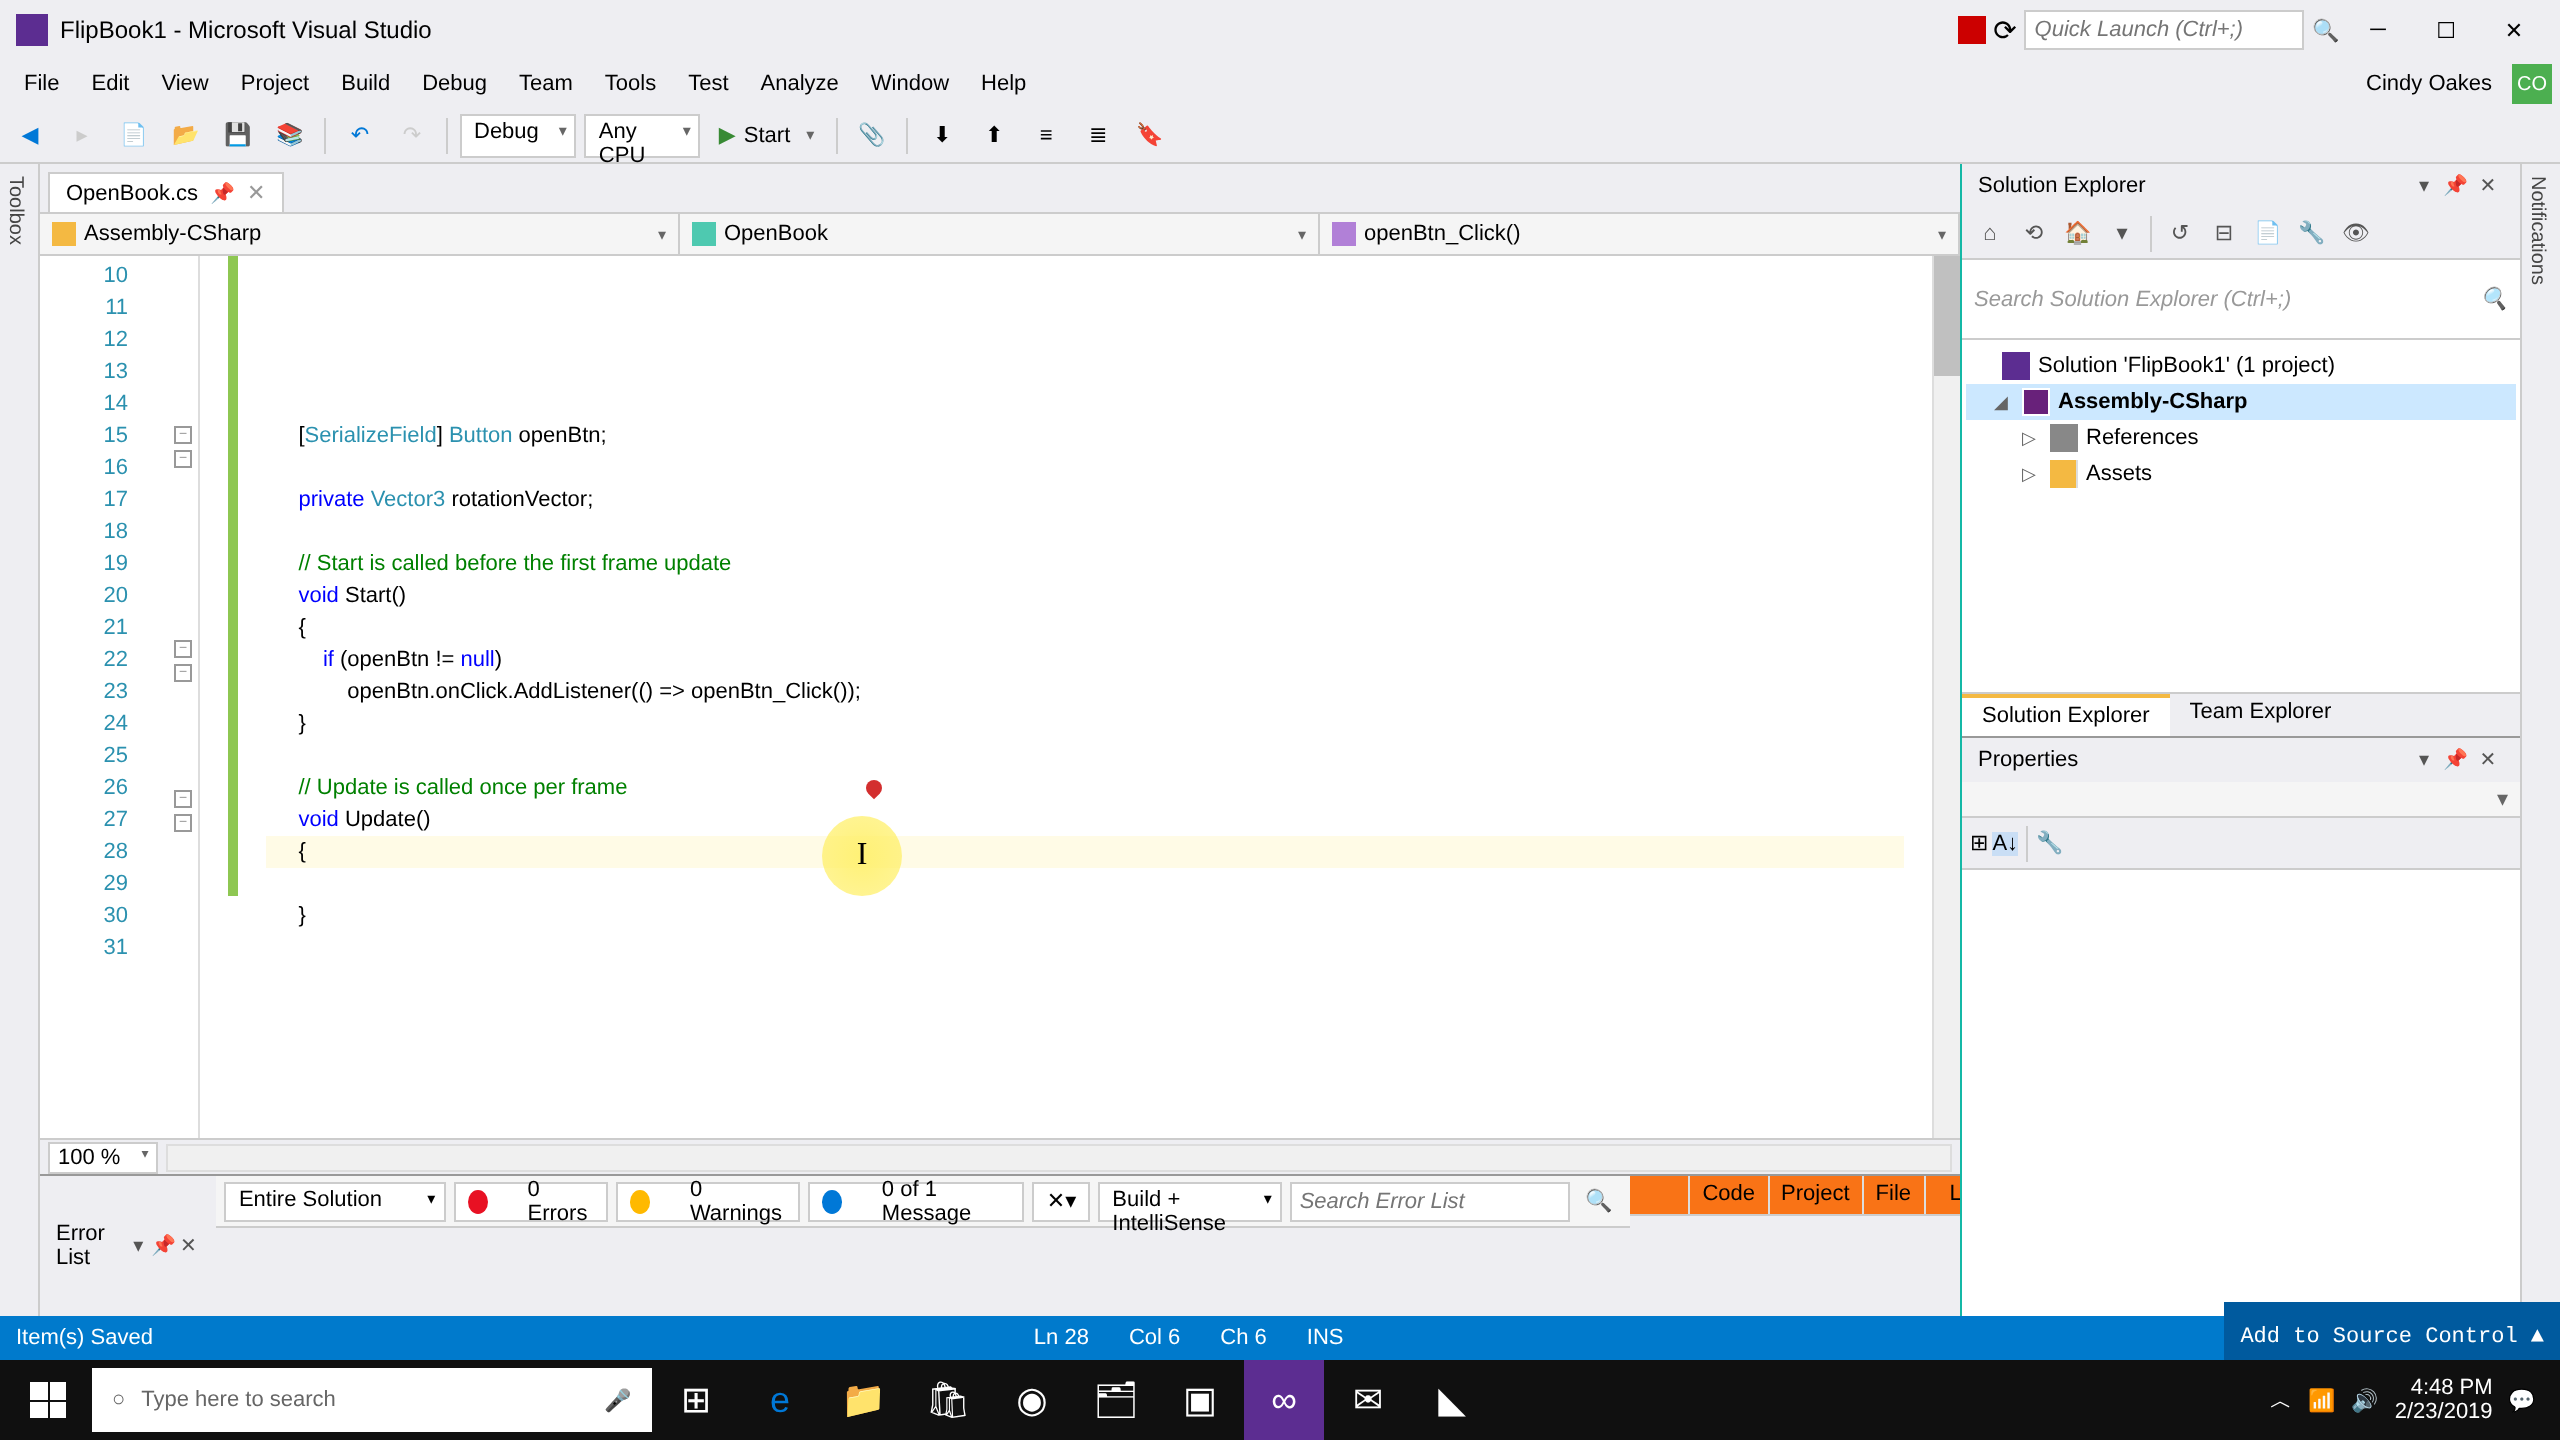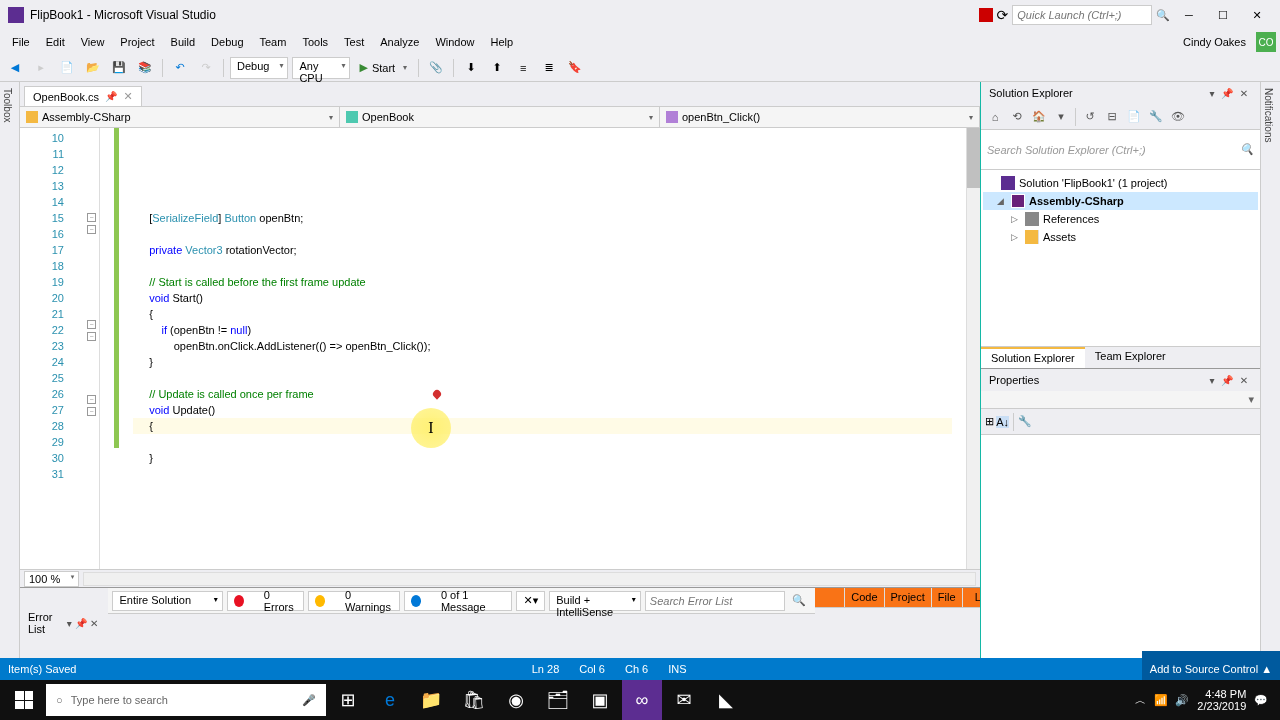--- a/index.html
+++ b/index.html
@@ -401,21 +401,21 @@
 </div>
 
 <div class="statusbar">
   <span>Item(s) Saved</span>
   <span class="spacer"></span>
   <span>Ln 28</span>
   <span>Col 6</span>
   <span>Ch 6</span>
   <span>INS</span>
   <span class="spacer"></span>
-  <span style="background:#005a9e;padding:12px 8px;margin:-4px -8px -4px 0;">Add to Source Control ▲</span>
+  <span style="background:#005a9e;padding:12px 8px;margin:-4px -8px -4px 0;font-family:Liberation Mono, monospace;">Add to Source Control ▲</span>
 </div>
 
 <div class="taskbar">
   <div class="tb-start">
       <div class="win-logo">
         <div></div>
         <div></div>
         <div></div>
         <div></div>
       </div>

